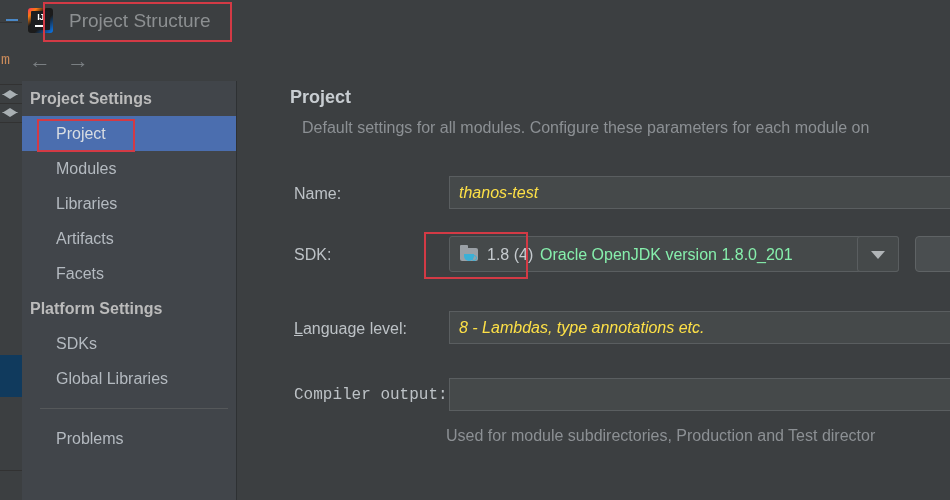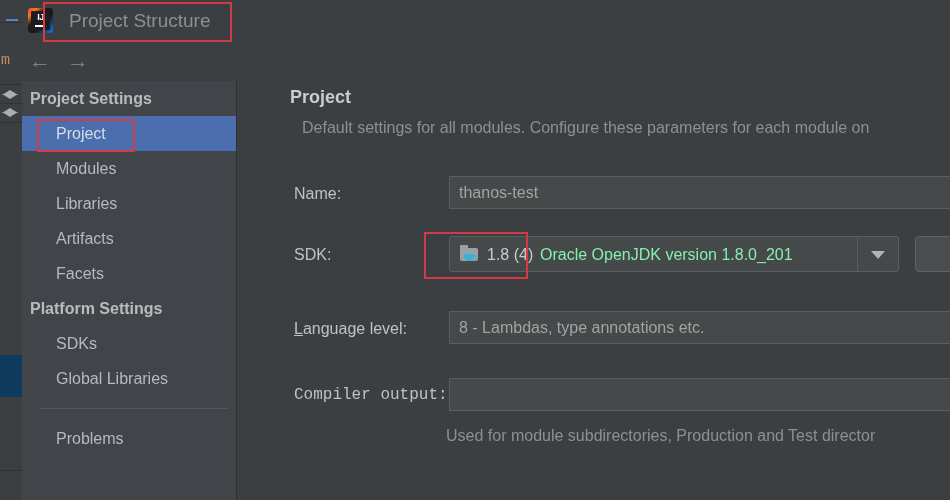--- a/index.html
+++ b/index.html
@@ -229,23 +229,24 @@
     left: 208px;
     height: 33px;
     background: #45494a;
     border: 1px solid #5a5e60;
     box-sizing: border-box;
   }
   .textbox .val {
     position: absolute;
     left: 9px; top: 5px;
     font-size: 16px;
-    color: #a3a3a3;
-    line-height: 21px;
-    white-space: nowrap;
+    color: #fde047;
+    line-height: 21px;
+    white-space: nowrap;
+    font-style: italic;
   }
 
   .combo {
     position: absolute;
     left: 208px;
     height: 36px;
     background: #45494a;
     border: 1px solid #5a5e60;
     border-radius: 3px;
     box-sizing: border-box;

